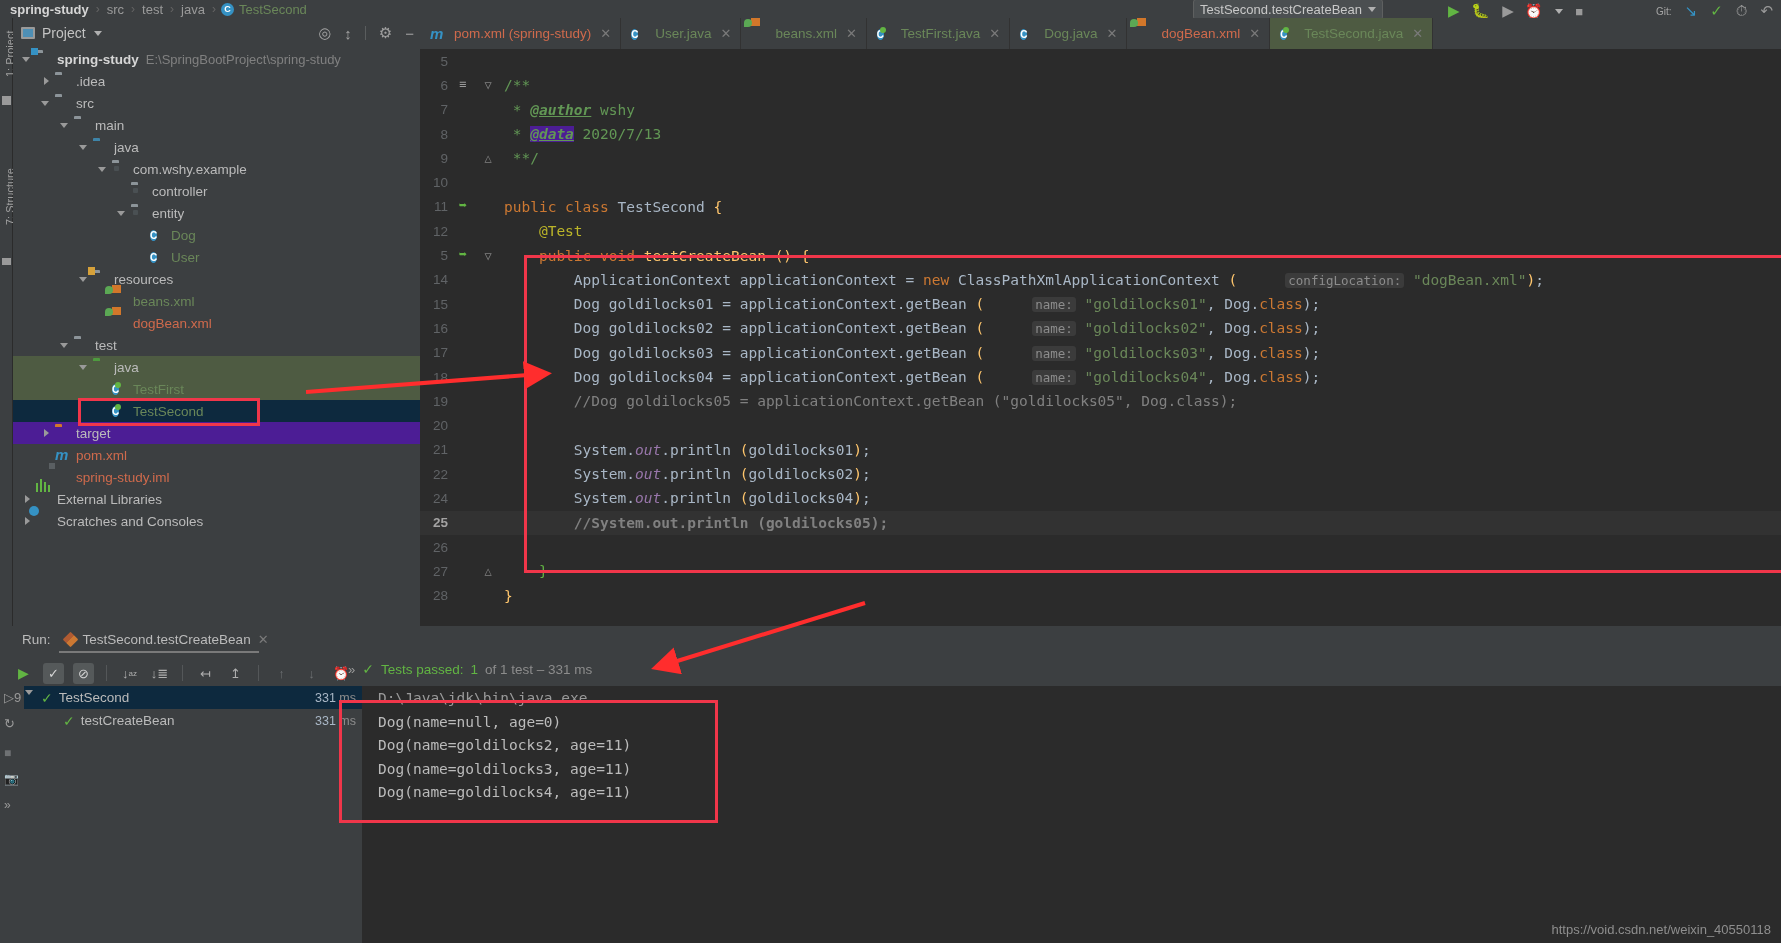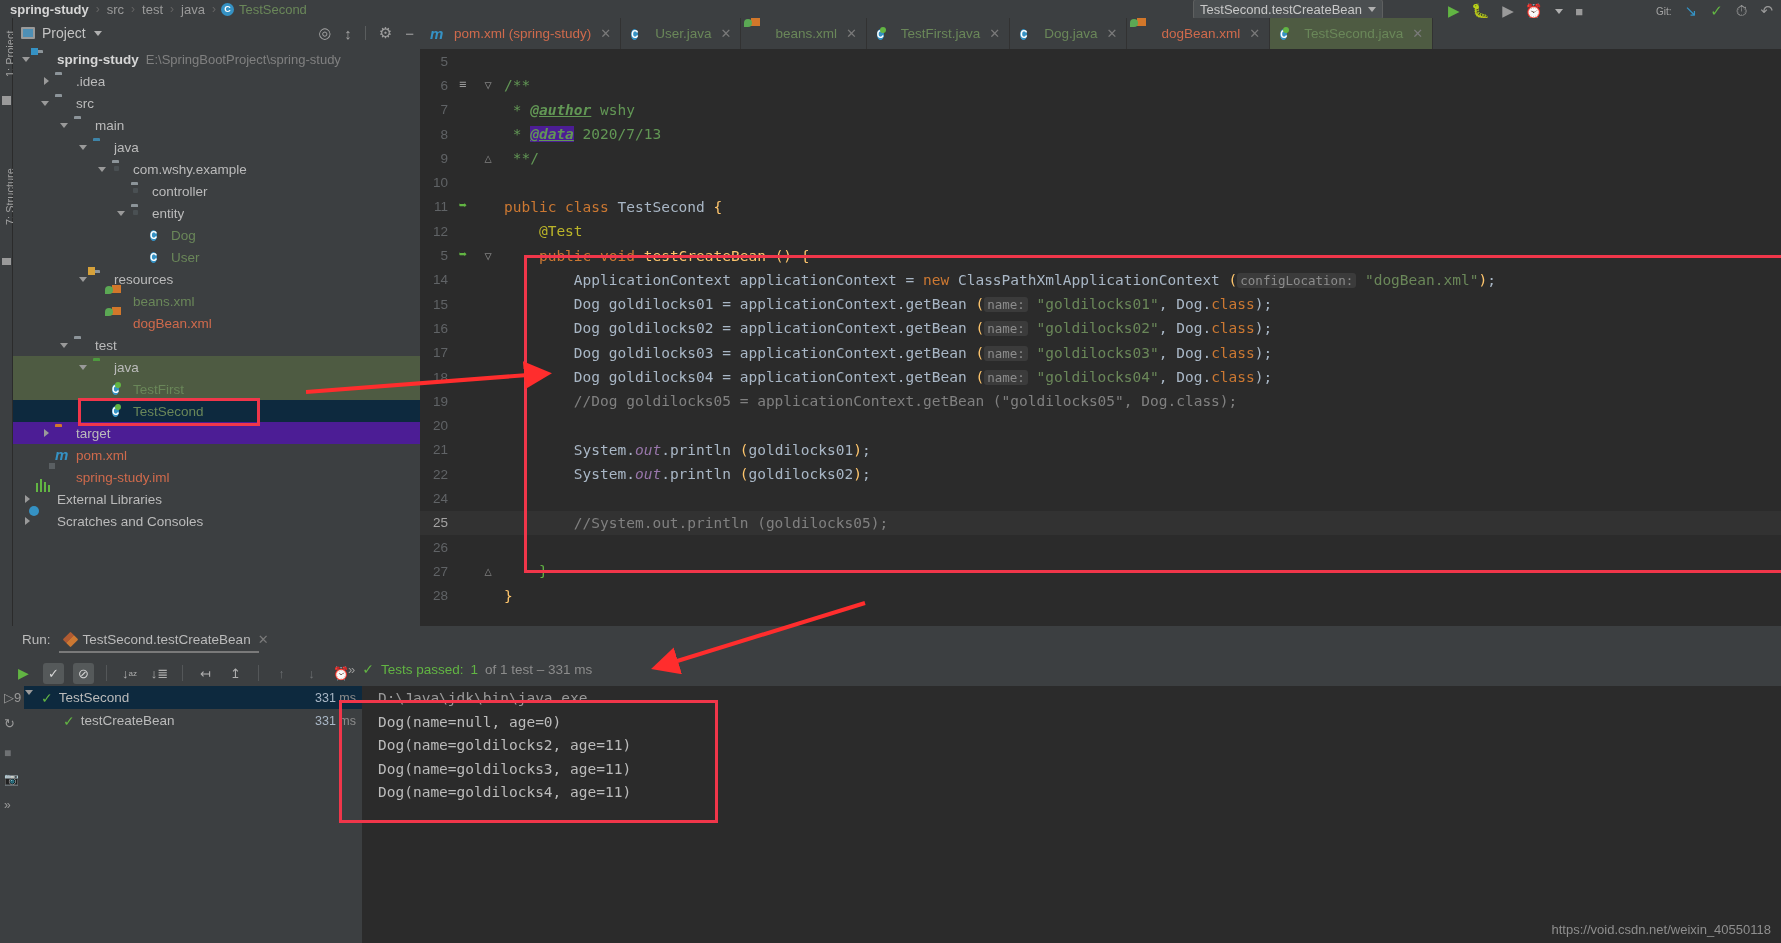--- a/index.html
+++ b/index.html
@@ -86,24 +86,24 @@
   .tab .tname.red{ color:#cf6a4c;} .tab .tname.green{ color:#6a8759;}
 
   #code { position:absolute; left:0; top:31px; right:0; bottom:0; background:#2b2b2b; overflow:hidden;}
   .cline { height:24.3px; display:flex; align-items:center; font-family:"DejaVu Sans Mono", monospace; font-size:14.5px; white-space:pre;}
   .gut { width:36px; text-align:right; color:#606366; font-size:13.5px; padding-right:8px; flex:0 0 auto;
          font-family:"Liberation Sans",sans-serif;}
   .gicon { width:24px; flex:0 0 auto; position:relative; height:24px;}
   .gfold { width:16px; flex:0 0 auto; color:#808080; font-size:12px; text-align:center;}
   .ctext { flex:1 1 auto; padding-left:8px; }
   .cline.cur .gut { color:#a4a3a3; }
-  .cline.cur { background:#323232; }
+  .cline.cur { background:#323232;font-weight:bold; }
   .kw { color:#cc7832; } .str { color:#6a8759; } .cmt{color:#808080;} .doc{color:#629755;}
   .typ { color:#a9b7c6; } .fn{color:#ffc66d;} .fld{color:#9876aa; font-style:italic;}
-  .anno{color:#bbb529;} .hint{ background:#3b3b3b; color:#8c8c8c; border-radius:3px; padding:0 3px; font-size:12.5px;}
+  .anno{color:#bbb529;} .hint{ background:#3b3b3b; color:#8c8c8c; border-radius:3px; padding:0 3px; font-size:12.5px;margin-left:48px;}
   .docu{ color:#629755; text-decoration:underline; font-style:italic; font-weight:bold;}
   .hl { background:#4c1d95; }
   .braceY{color:#ffc66d;} .braceG{color:#62b543;}
 
   
   #bottom { position:absolute; left:0; top:626px; width:1781px; bottom:0; background:#3c3f41; }
   #runhdr { height:27px; display:flex; align-items:center; gap:8px; padding-left:22px; position:relative;}
   #runhdr .runlbl { color:#bbbbbb; font-size:13.5px;}
   .runtab { display:flex; align-items:center; gap:7px; padding:0 6px; position:relative;}
   .runtab .rt { color:#bbbbbb; font-size:13.5px;}
@@ -384,21 +384,21 @@
       <div class="cline"><span class="gut">5</span><span class="gicon"><span style="color:#62b543;font-size:13px;position:absolute;left:3px;top:3px">➥</span></span><span class="gfold"><span>▽</span></span><span class="ctext"><span class="">    </span><span class="kw">public void </span><span class="fn">testCreateBean </span><span class="braceY">()</span><span class="braceY"> {</span></span></div>
       <div class="cline"><span class="gut">14</span><span class="gicon"></span><span class="gfold"></span><span class="ctext"><span class="typ">        ApplicationContext applicationContext = </span><span class="kw">new </span><span class="typ">ClassPathXmlApplicationContext </span><span class="braceY">(</span><span class="hint">configLocation:</span><span class="str"> "dogBean.xml"</span><span class="braceY">)</span><span class="typ">;</span></span></div>
       <div class="cline"><span class="gut">15</span><span class="gicon"></span><span class="gfold"></span><span class="ctext"><span class="typ">        Dog goldilocks01 = applicationContext.getBean </span><span class="braceY">(</span><span class="hint">name:</span><span class="str"> "goldilocks01"</span><span class="typ">, Dog.</span><span class="kw">class</span><span class="typ">);</span></span></div>
       <div class="cline"><span class="gut">16</span><span class="gicon"></span><span class="gfold"></span><span class="ctext"><span class="typ">        Dog goldilocks02 = applicationContext.getBean </span><span class="braceY">(</span><span class="hint">name:</span><span class="str"> "goldilocks02"</span><span class="typ">, Dog.</span><span class="kw">class</span><span class="typ">);</span></span></div>
       <div class="cline"><span class="gut">17</span><span class="gicon"></span><span class="gfold"></span><span class="ctext"><span class="typ">        Dog goldilocks03 = applicationContext.getBean </span><span class="braceY">(</span><span class="hint">name:</span><span class="str"> "goldilocks03"</span><span class="typ">, Dog.</span><span class="kw">class</span><span class="typ">);</span></span></div>
       <div class="cline"><span class="gut">18</span><span class="gicon"></span><span class="gfold"></span><span class="ctext"><span class="typ">        Dog goldilocks04 = applicationContext.getBean </span><span class="braceY">(</span><span class="hint">name:</span><span class="str"> "goldilocks04"</span><span class="typ">, Dog.</span><span class="kw">class</span><span class="typ">);</span></span></div>
       <div class="cline"><span class="gut">19</span><span class="gicon"></span><span class="gfold"></span><span class="ctext"><span class="cmt">        //Dog goldilocks05 = applicationContext.getBean ("goldilocks05", Dog.class);</span></span></div>
       <div class="cline"><span class="gut">20</span><span class="gicon"></span><span class="gfold"></span><span class="ctext"></span></div>
       <div class="cline"><span class="gut">21</span><span class="gicon"></span><span class="gfold"></span><span class="ctext"><span class="typ">        System.</span><span class="fld">out</span><span class="typ">.println </span><span class="braceY">(</span><span class="typ">goldilocks01</span><span class="braceY">)</span><span class="typ">;</span></span></div>
       <div class="cline"><span class="gut">22</span><span class="gicon"></span><span class="gfold"></span><span class="ctext"><span class="typ">        System.</span><span class="fld">out</span><span class="typ">.println </span><span class="braceY">(</span><span class="typ">goldilocks02</span><span class="braceY">)</span><span class="typ">;</span></span></div>
-      <div class="cline"><span class="gut">24</span><span class="gicon"></span><span class="gfold"></span></div>
+      <div class="cline"><span class="gut">24</span><span class="gicon"></span><span class="gfold"></span><span class="ctext"><span class="typ">        System.</span><span class="fld">out</span><span class="typ">.println </span><span class="braceY">(</span><span class="typ">goldilocks04</span><span class="braceY">)</span><span class="typ">;</span></span></div>
       <div class="cline cur"><span class="gut">25</span><span class="gicon"></span><span class="gfold"></span><span class="ctext"><span class="cmt">        //System.out.println (goldilocks05);</span></span></div>
       <div class="cline"><span class="gut">26</span><span class="gicon"></span><span class="gfold"></span><span class="ctext"></span></div>
       <div class="cline"><span class="gut">27</span><span class="gicon"></span><span class="gfold"><span>△</span></span><span class="ctext"><span class="braceG">    }</span></span></div>
       <div class="cline"><span class="gut">28</span><span class="gicon"></span><span class="gfold"></span><span class="ctext"><span class="braceY">}</span></span></div>
     </div>
 </div>
 
 <div id="bottom">
   <div id="runhdr">
     <span class="runlbl">Run:</span>

